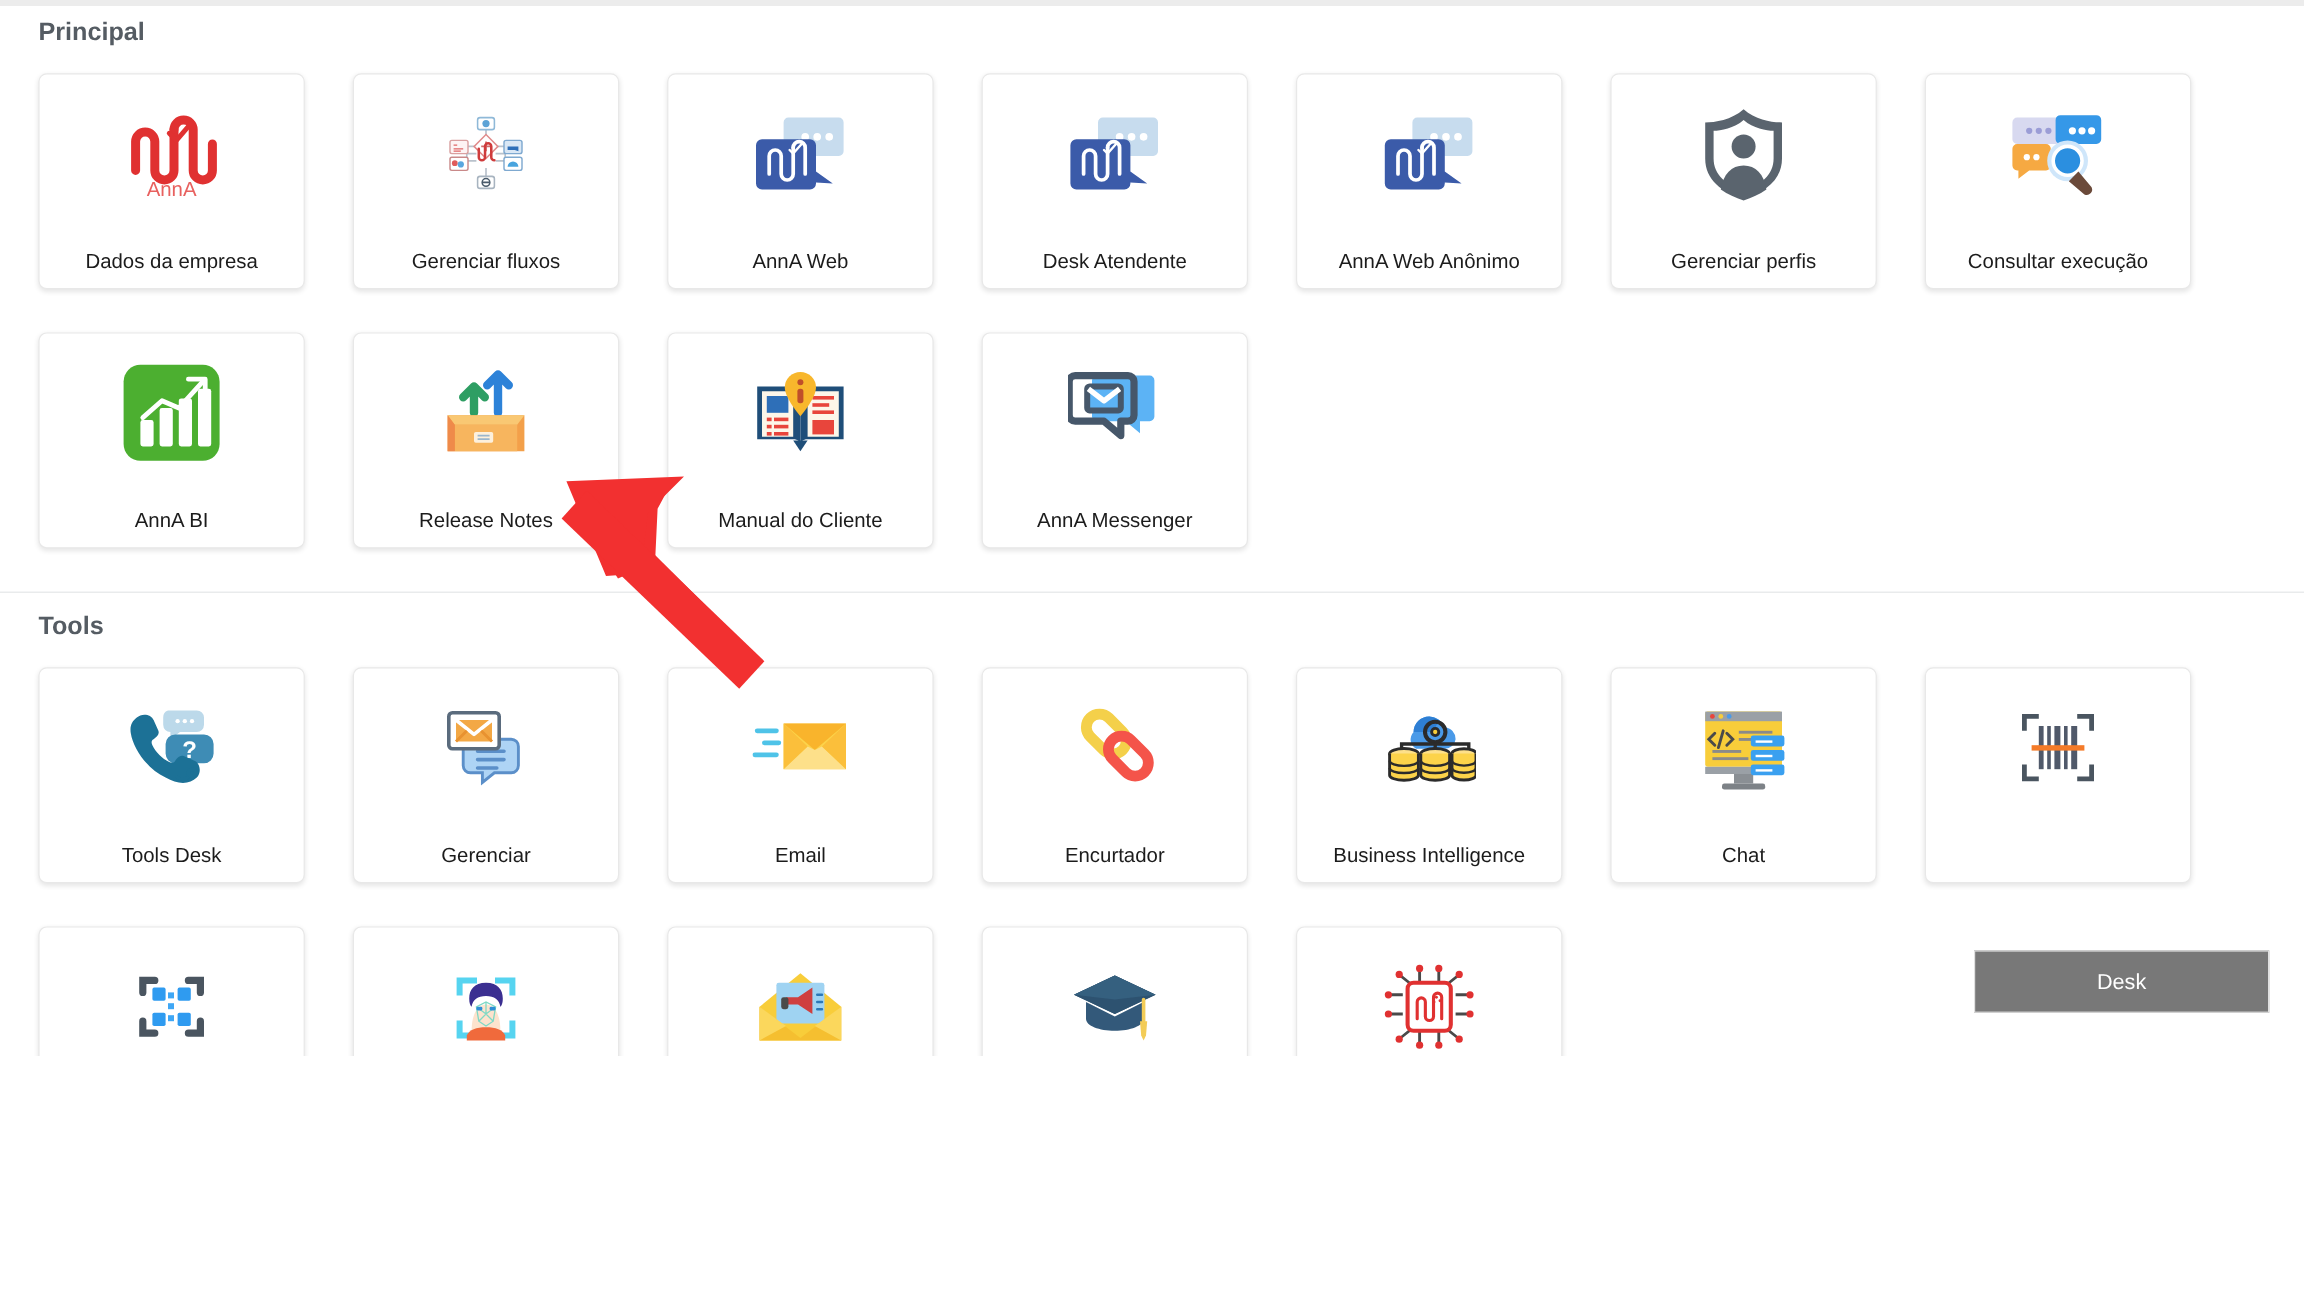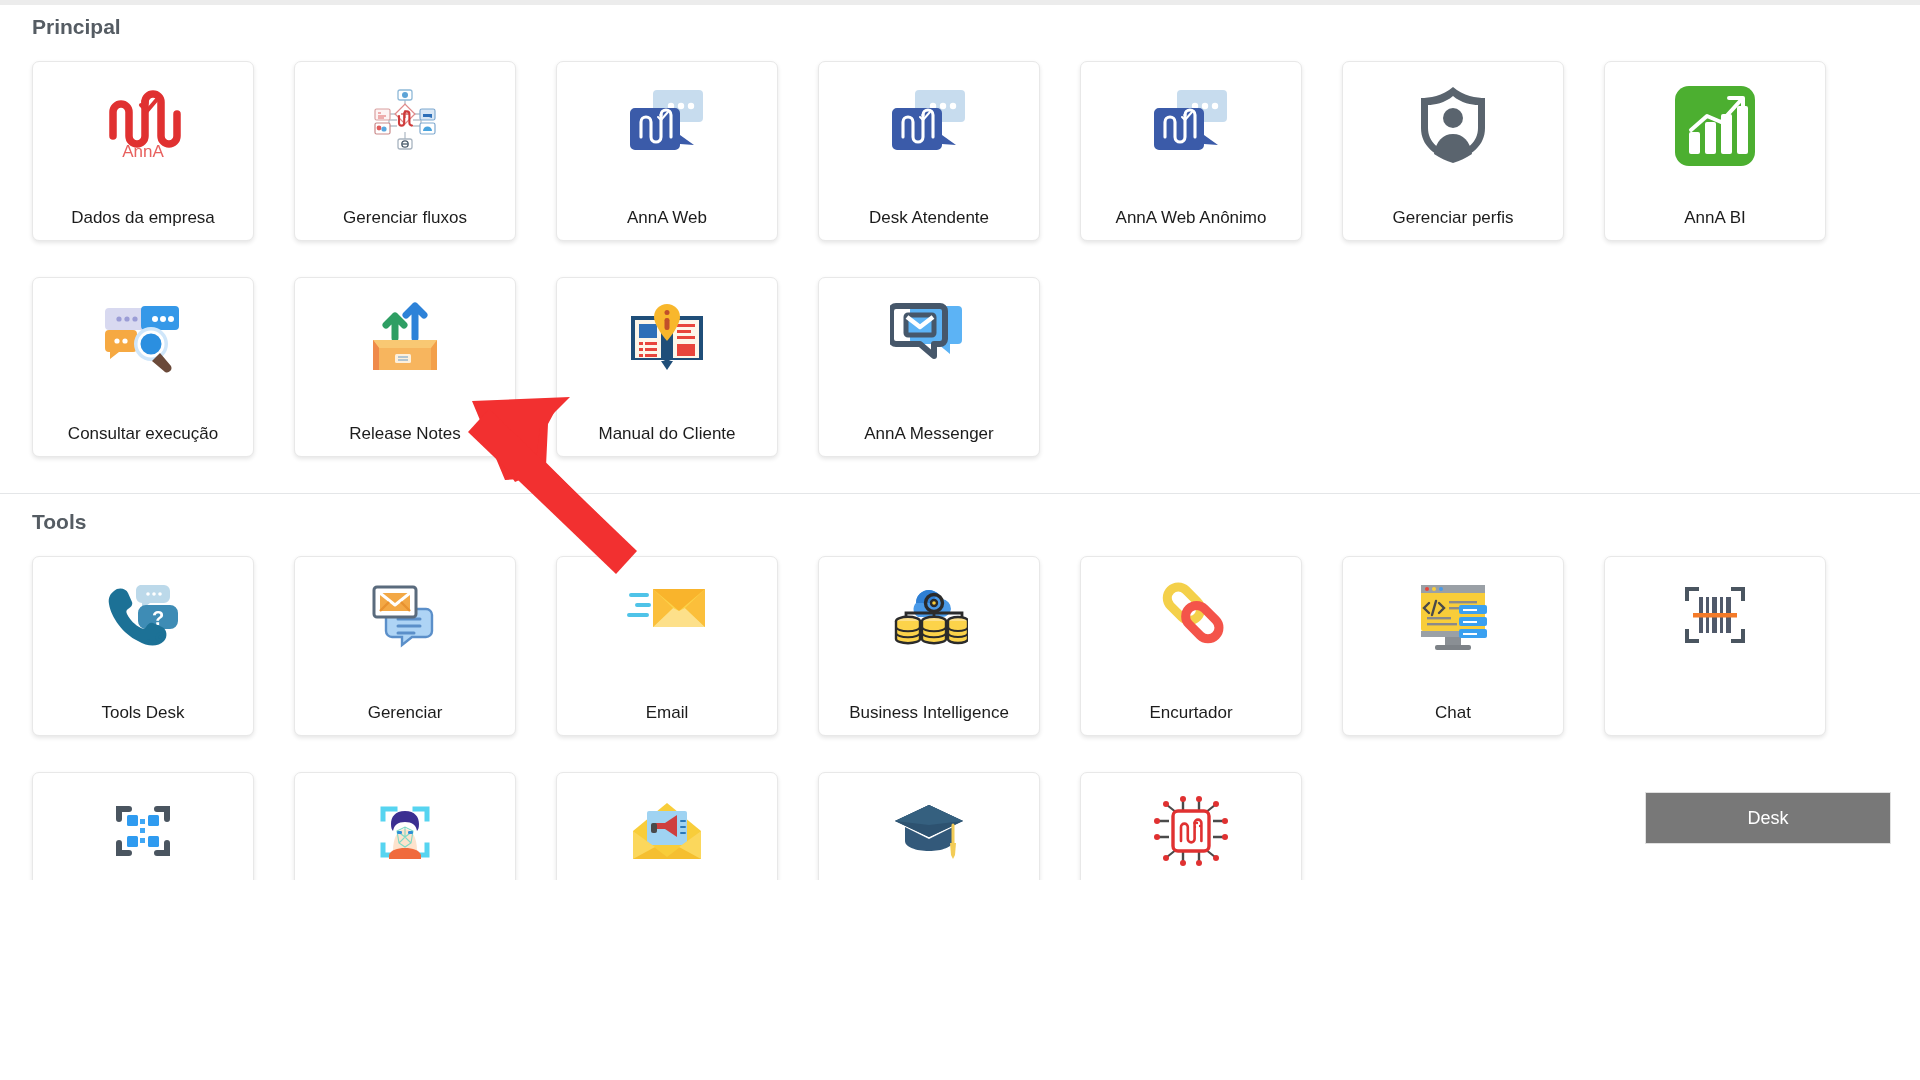--- a/index.html
+++ b/index.html
@@ -59,21 +59,21 @@
     align-items: center;
     justify-content: flex-start;
     padding-top: 22px;
     cursor: pointer;
   }
 
   .card-icon {
     width: 88px;
     height: 88px;
     display: flex;
-    align-items: flex-start;
+    align-items: center;
     justify-content: center;
   }
   .card-icon svg { display: block; }
 
   .card-label {
     margin-top: 36px;
     font-size: 17px;
     color: #1c1c1c;
     text-align: center;
     line-height: 1.2;
@@ -235,62 +235,62 @@
             <path d="M36 12 C 28 19 17 21 11 21 v23 c0 14 11 22 25 27 c14 -5 25 -13 25 -27 V21 c-6 0 -17 -2 -25 -9z" fill="#ffffff"></path>
             <circle cx="36" cy="34" r="10" fill="#5a646e"></circle>
             <path d="M17 70 c2 -13 9 -20 19 -20 c10 0 17 7 19 20 c-6 4 -12 7 -19 9 c-7 -2 -13 -5 -19 -9z" fill="#5a646e"></path>
           </svg>
         </div>
         <div class="card-label">Gerenciar perfis</div>
       </div>
 
       <div class="card">
         <div class="card-icon">
+          <svg width="80" height="76" viewBox="0 0 80 76">
+            <path d="M6 8 h34 a4 4 0 0 1 4 4 v14 a4 4 0 0 1 -4 4 h-22 l-9 7 v-7 h-3 a4 4 0 0 1 -4 -4 v-14 a4 4 0 0 1 4 -4z" fill="#d8d9f0"></path>
+            <g fill="#9b9dd6">
+                <circle cx="16" cy="19" r="2.6"></circle>
+                <circle cx="24" cy="19" r="2.6"></circle>
+                <circle cx="32" cy="19" r="2.6"></circle>
+              </g>
+            <path d="M42 6 h30 a4 4 0 0 1 4 4 v16 a4 4 0 0 1 -4 4 h-20 l-10 8 v-8 a4 4 0 0 1 -4 -4 v-16 a4 4 0 0 1 4 -4z" fill="#3598e8"></path>
+            <g fill="#ffffff">
+                <circle cx="52" cy="19" r="3"></circle>
+                <circle cx="60" cy="19" r="3"></circle>
+                <circle cx="68" cy="19" r="3"></circle>
+              </g>
+            <path d="M6 30 h24 a4 4 0 0 1 4 4 v14 a4 4 0 0 1 -4 4 h-14 l-9 7 v-7 h-1 a4 4 0 0 1 -4 -4 v-14 a4 4 0 0 1 4 -4z" fill="#f6a942"></path>
+            <g fill="#ffffff">
+                <circle cx="14" cy="41" r="2.6"></circle>
+                <circle cx="22" cy="41" r="2.6"></circle>
+              </g>
+            <circle cx="48" cy="44" r="17" fill="#cfe6fa"></circle>
+            <circle cx="48" cy="44" r="12" fill="#2b8fe0"></circle>
+            <circle cx="48" cy="44" r="12" fill="none" stroke="#ffffff" stroke-width="3"></circle>
+            <path d="M57 53 L68 66 a4.5 4.5 0 0 1 -6 6 L49 61z" fill="#6b4a3a"></path>
+          </svg>
+        </div>
+        <div class="card-label">Consultar execução</div>
+      </div>
+
+      <div class="card">
+        <div class="card-icon">
           <svg width="84" height="84" viewBox="0 0 84 84">
             <rect x="2" y="2" width="80" height="80" rx="14" fill="#4caf30"></rect>
             <g fill="#ffffff">
               <rect x="16" y="48" width="11" height="22" rx="2"></rect>
               <rect x="32" y="38" width="11" height="32" rx="2"></rect>
               <rect x="48" y="30" width="11" height="40" rx="2"></rect>
               <rect x="64" y="22" width="11" height="48" rx="2"></rect>
             </g>
             <path d="M18 46 L34 32 L48 38 L68 16" stroke="#ffffff" stroke-width="4" fill="none" stroke-linecap="round" stroke-linejoin="round"></path>
             <path d="M56 14 h14 v14" stroke="#ffffff" stroke-width="4" fill="none" stroke-linecap="round" stroke-linejoin="round"></path>
           </svg>
         </div>
         <div class="card-label">AnnA BI</div>
-      </div>
-
-      <div class="card">
-        <div class="card-icon">
-          <svg width="80" height="76" viewBox="0 0 80 76">
-            <path d="M6 8 h34 a4 4 0 0 1 4 4 v14 a4 4 0 0 1 -4 4 h-22 l-9 7 v-7 h-3 a4 4 0 0 1 -4 -4 v-14 a4 4 0 0 1 4 -4z" fill="#d8d9f0"></path>
-            <g fill="#9b9dd6">
-                <circle cx="16" cy="19" r="2.6"></circle>
-                <circle cx="24" cy="19" r="2.6"></circle>
-                <circle cx="32" cy="19" r="2.6"></circle>
-              </g>
-            <path d="M42 6 h30 a4 4 0 0 1 4 4 v16 a4 4 0 0 1 -4 4 h-20 l-10 8 v-8 a4 4 0 0 1 -4 -4 v-16 a4 4 0 0 1 4 -4z" fill="#3598e8"></path>
-            <g fill="#ffffff">
-                <circle cx="52" cy="19" r="3"></circle>
-                <circle cx="60" cy="19" r="3"></circle>
-                <circle cx="68" cy="19" r="3"></circle>
-              </g>
-            <path d="M6 30 h24 a4 4 0 0 1 4 4 v14 a4 4 0 0 1 -4 4 h-14 l-9 7 v-7 h-1 a4 4 0 0 1 -4 -4 v-14 a4 4 0 0 1 4 -4z" fill="#f6a942"></path>
-            <g fill="#ffffff">
-                <circle cx="14" cy="41" r="2.6"></circle>
-                <circle cx="22" cy="41" r="2.6"></circle>
-              </g>
-            <circle cx="48" cy="44" r="17" fill="#cfe6fa"></circle>
-            <circle cx="48" cy="44" r="12" fill="#2b8fe0"></circle>
-            <circle cx="48" cy="44" r="12" fill="none" stroke="#ffffff" stroke-width="3"></circle>
-            <path d="M57 53 L68 66 a4.5 4.5 0 0 1 -6 6 L49 61z" fill="#6b4a3a"></path>
-          </svg>
-        </div>
-        <div class="card-label">Consultar execução</div>
       </div>
 
       <div class="card">
         <div class="card-icon">
           <svg width="80" height="76" viewBox="0 0 80 76">
             <path d="M30 38 V16 m0 0 l-9 9 m9 -9 l9 9" stroke="#2e9e63" stroke-width="7" fill="none" stroke-linecap="round" stroke-linejoin="round"></path>
             <path d="M50 38 V6 m0 0 l-9 9 m9 -9 l9 9" stroke="#2d82d8" stroke-width="7" fill="none" stroke-linecap="round" stroke-linejoin="round"></path>
             <path d="M8 40 h64 v30 H8z" fill="#f3a04a"></path>
             <path d="M8 40 h64 l-6 8 H14z" fill="#f9c873"></path>
             <path d="M14 48 h52 v22 H14z" fill="#f7b55e"></path>
@@ -402,20 +402,32 @@
             <path d="M26 48 L46 29 L52 32 L58 29 L78 48z" fill="#fde08a"></path>
             <path d="M26 10 L46 29 L26 48z" fill="#fbbf3b"></path>
             <path d="M78 10 L58 29 L78 48z" fill="#fbbf3b"></path>
           </svg>
         </div>
         <div class="card-label">Email</div>
       </div>
 
       <div class="card">
         <div class="card-icon">
+          <svg width="76" height="72" viewBox="0 0 76 72">
+            <g transform="rotate(-45 38 36)">
+              <rect x="30" y="4" width="22" height="38" rx="11" fill="none" stroke="#f4d04a" stroke-width="9"></rect>
+              <rect x="30" y="30" width="22" height="38" rx="11" fill="none" stroke="#f4544a" stroke-width="9"></rect>
+            </g>
+          </svg>
+        </div>
+        <div class="card-label">Encurtador</div>
+      </div>
+
+      <div class="card">
+        <div class="card-icon">
           <svg width="78" height="74" viewBox="0 0 78 74">
             <path d="M26 24 a13 13 0 0 1 13 -13 a14 14 0 0 1 13 9 a10 10 0 0 1 9 10 a9 9 0 0 1 -9 8 H28 a9 9 0 0 1 -2 -14z" fill="#4a9ae8"></path>
             <path d="M26 24 a13 13 0 0 1 13 -13 a14 14 0 0 1 9 4 a10 10 0 0 0 -4 9 H28z" fill="#2e7fd4"></path>
             <circle cx="44" cy="24" r="8.5" fill="none" stroke="#2b2b2b" stroke-width="3.4"></circle>
             <circle cx="44" cy="24" r="3" fill="#f8cd3a" stroke="#2b2b2b" stroke-width="2.4"></circle>
             <g stroke="#2b2b2b" stroke-width="2.8" fill="none">
               <path d="M44 33 v5 M16 38 v-4 h56 v4"></path>
             </g>
             <g>
               <g transform="translate(6,38)">
@@ -430,32 +442,20 @@
               </g>
               <g transform="translate(58,38)">
                 <ellipse cx="10" cy="4" rx="10" ry="4" fill="#fde08a" stroke="#2b2b2b" stroke-width="2.4"></ellipse>
                 <path d="M0 4 v18 a10 4 0 0 0 20 0 V4" fill="#fcd34a" stroke="#2b2b2b" stroke-width="2.4"></path>
                 <path d="M0 10 a10 4 0 0 0 20 0 M0 16 a10 4 0 0 0 20 0" fill="none" stroke="#2b2b2b" stroke-width="2"></path>
               </g>
             </g>
           </svg>
         </div>
         <div class="card-label">Business Intelligence</div>
-      </div>
-
-      <div class="card">
-        <div class="card-icon">
-          <svg width="76" height="72" viewBox="0 0 76 72">
-            <g transform="rotate(-45 38 36)">
-              <rect x="30" y="4" width="22" height="38" rx="11" fill="none" stroke="#f4d04a" stroke-width="9"></rect>
-              <rect x="30" y="30" width="22" height="38" rx="11" fill="none" stroke="#f4544a" stroke-width="9"></rect>
-            </g>
-          </svg>
-        </div>
-        <div class="card-label">Encurtador</div>
       </div>
 
       <div class="card">
         <div class="card-icon">
           <svg width="80" height="72" viewBox="0 0 80 72">
             <rect x="8" y="6" width="64" height="46" rx="2" fill="#f8cd3a"></rect>
             <rect x="8" y="6" width="64" height="8" fill="#9aa0a6"></rect>
             <g>
                 <circle cx="14" cy="10" r="2" fill="#e8453c"></circle>
                 <circle cx="21" cy="10" r="2" fill="#f8cd3a"></circle>

